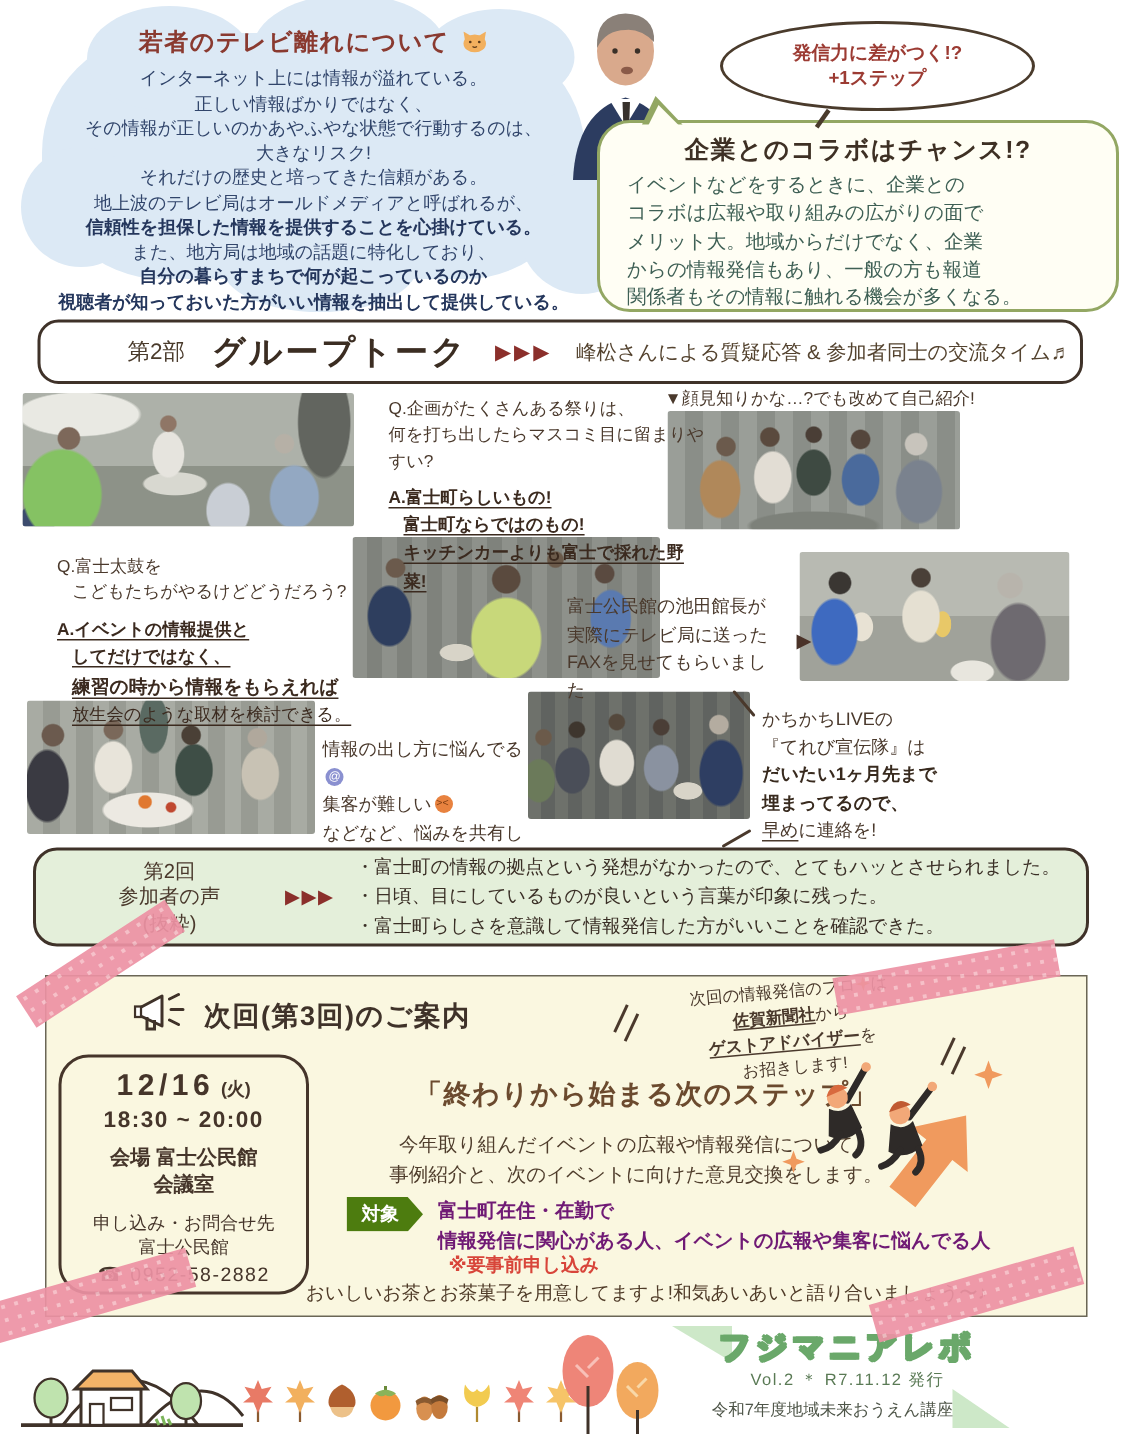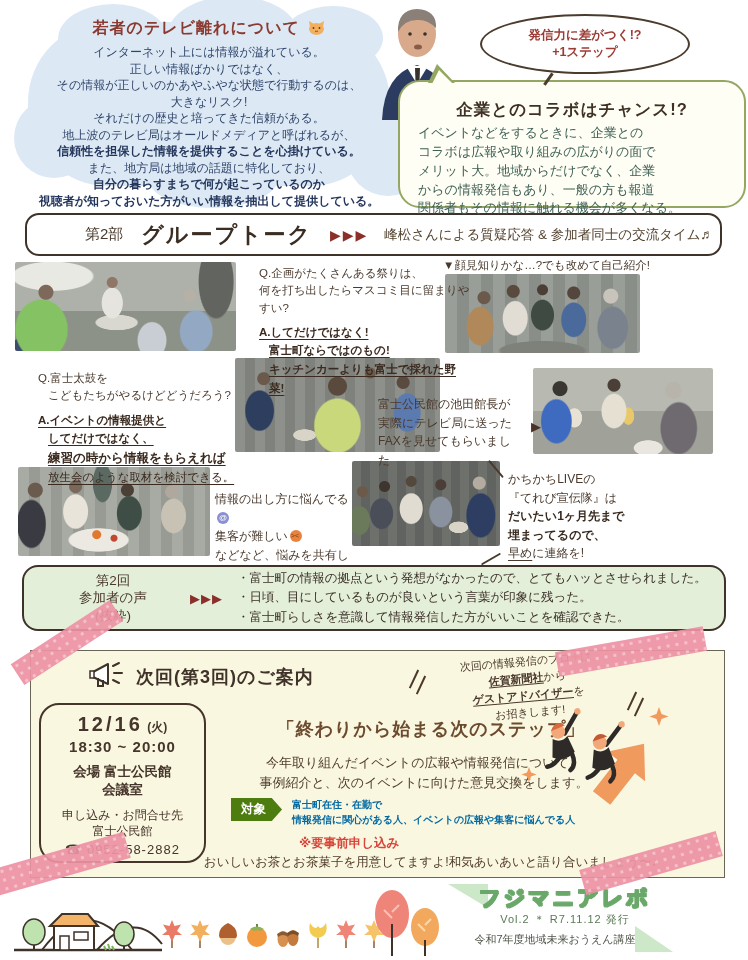--- a/index.html
+++ b/index.html
@@ -32,21 +32,21 @@
   .bubble-tail{position:absolute;left:547px;top:72px;width:2.5px;height:14px;background:#4a3b2c;
      transform:rotate(35deg);z-index:3;}
 
   
   .collab{position:absolute;left:398px;top:80px;width:344px;height:124px;background:#fffef4;
      border:2.5px solid #93a763;border-radius:22px;z-index:2;}
   .collab-tail-border{position:absolute;left:28px;top:-18px;width:0;height:0;
      border-left:9px solid transparent;border-right:18px solid transparent;border-bottom:19px solid #93a763;}
   .collab-tail-fill{position:absolute;left:32px;top:-12px;width:0;height:0;
      border-left:7px solid transparent;border-right:14px solid transparent;border-bottom:14px solid #fffef4;}
-  .collab-title{text-align:center;font-size:16.5px;font-weight:bold;color:#3e3024;margin-top:17px;letter-spacing:1px;}
+  .collab-title{text-align:center;font-size:16.5px;font-weight:bold;color:#3e3024;margin-top:7px;letter-spacing:1px;}
   .collab-body{margin:3px 14px 0 18px;font-size:13px;line-height:1.45;color:#3f6055;}
 
   
   .band{position:absolute;left:25px;top:213px;width:697px;height:43px;border:2.5px solid #3f3229;
      border-radius:14px;background:#fff;display:flex;align-items:center;box-sizing:border-box;padding-left:58px;}
   .band-part{font-size:15px;color:#4a3b2c;margin-right:18px;}
   .band-title{font-size:22px;font-weight:bold;color:#3b2d22;letter-spacing:2px;margin-right:18px;}
   .band-arrows{font-size:14px;color:#8b2f2b;letter-spacing:2px;margin-right:16px;}
   .band-sub{font-size:13.5px;color:#54432f;}
 
@@ -172,21 +172,21 @@
   .s-venue2{font-size:13.5px;font-weight:bold;}
   .s-contact{font-size:12px;margin-top:8px;line-height:1.35;}
   .s-phone{font-size:13px;margin-top:3px;letter-spacing:1px;}
   .ann-title{position:absolute;left:180px;top:66px;width:440px;text-align:center;font-size:18px;
      font-weight:bold;color:#6b4a2e;letter-spacing:1px;}
   .ann-desc{position:absolute;left:178px;top:102px;width:430px;text-align:center;font-size:13px;
      color:#4f3d2c;line-height:1.55;}
   .target-row{position:absolute;left:200px;top:146px;display:flex;align-items:flex-start;}
   .target-badge{background:#4d7c0f;color:#fff;font-size:12.5px;font-weight:bold;padding:3px 16px 3px 10px;
      clip-path:polygon(0 0,80% 0,100% 50%,80% 100%,0 100%);margin-right:10px;margin-top:1px;}
-  .target-lines{font-size:10px;font-weight:bold;color:#0369a1;line-height:1.5;}
+  .target-lines{font-size:13px;font-weight:bold;color:#701a75;line-height:1.5;}
   .target-note{position:absolute;left:268px;top:184px;font-size:12.5px;font-weight:bold;color:#d8453a;}
   .ann-closing{position:absolute;left:140px;top:203px;width:520px;text-align:center;font-size:12.5px;color:#4f3b28;}
   .jump{position:absolute;left:486px;top:38px;}
 
   
   .tape{position:absolute;background-color:#ed92a4;opacity:.92;z-index:5;
      background-image:radial-gradient(circle 1.5px at center,#f6bcc6 1.4px,transparent 1.6px);
      background-size:9px 9px;}
   .tape1{left:8px;top:630px;width:118px;height:25px;transform:rotate(-33deg);}
   .tape2{left:556px;top:639px;width:150px;height:25px;transform:rotate(-10deg);}
@@ -287,21 +287,21 @@
   <div class="photo p2"></div>
   <div class="photo p3"></div>
   <div class="photo p4"></div>
   <div class="photo p5"></div>
   <div class="photo p6"></div>
 
   <div class="note" style="left:243px;top:265px;width:212px;margin-left:16px;">
     <div class="q-line">Q.企画がたくさんある祭りは、</div>
     <div class="q-line">何を打ち出したらマスコミ目に留まりやすい?</div>
     <div style="height:6px;"></div>
-    <div class="a-line">A.してだけではなく!</div>
+    <div class="a-line">A.富士町らしいもの!</div>
     <div class="a-line indent">富士町ならではのもの!</div>
     <div class="a-line indent">キッチンカーよりも富士で採れた野菜!</div>
   </div>
 
   <div class="note caption" style="left:443px;top:258px;">▼顔見知りかな…?でも改めて自己紹介!</div>
 
   <div class="note" style="left:38px;top:370px;width:200px;">
     <div class="q-line">Q.富士太鼓を</div>
     <div class="q-line indent">こどもたちがやるけどどうだろう?</div>
     <div style="height:6px;"></div>

